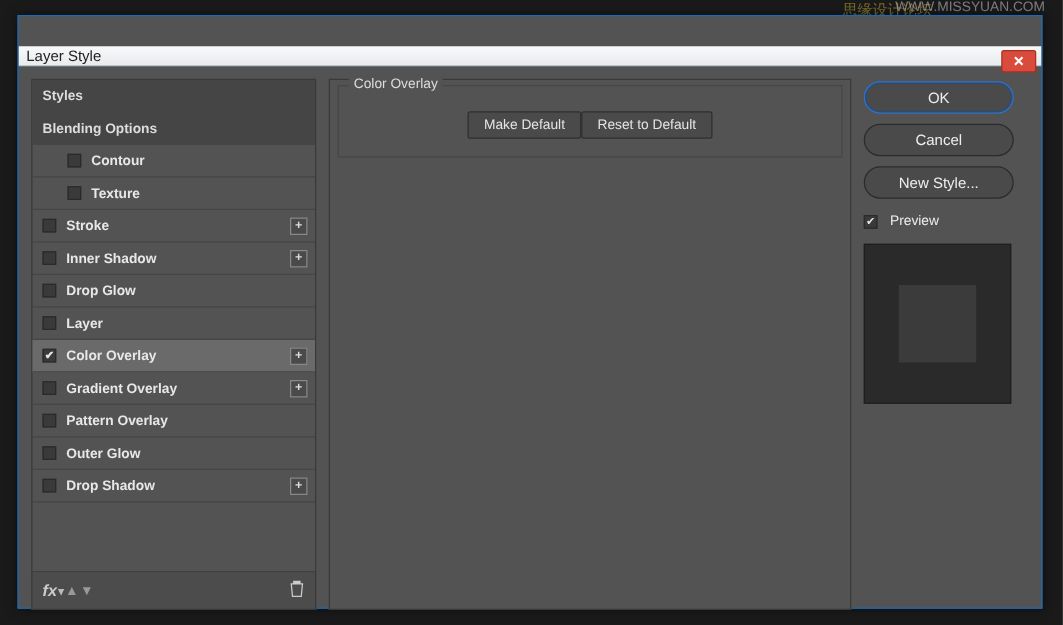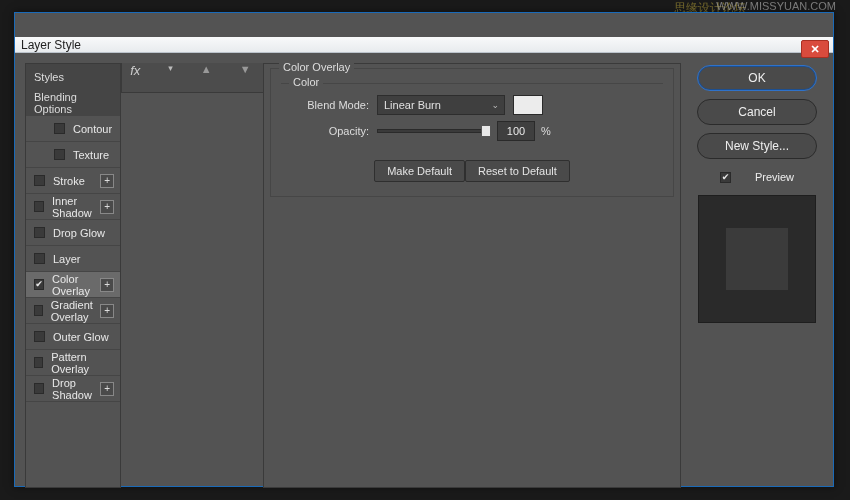--- a/index.html
+++ b/index.html
@@ -3,52 +3,52 @@
 <meta charset="utf-8">
 <style>
 * { box-sizing: border-box; margin: 0; padding: 0; font-family: "Segoe UI", Tahoma, sans-serif; }
 body { background: #1a1a1a; width: 850px; height: 500px; overflow: hidden; }
 .outer { padding: 12px 14px; }
 .dialog { width: 820px; height: 475px; background: #535353; border: 1px solid #1a6ab8; box-shadow: 0 0 8px rgba(0,0,0,0.5); position: relative; }
 .titlebar { height: 16px; background: linear-gradient(#f8f9fa,#e8ebee); border-bottom: 1px solid #bcc4cc; display: flex; align-items: center; padding: 0 6px; position: relative; margin-top: 24px; }
 .titlebar-text { font-size: 12px; color: #222; }
 .close-btn { position: absolute; right: 4px; top: 3px; width: 28px; height: 18px; background: #d94b3d; border: 1px solid #a82f22; border-radius: 2px; display: flex; align-items: center; justify-content: center; color: #fff; font-size: 11px; font-weight: bold; cursor: pointer; }
 .body { display: flex; padding: 10px; gap: 10px; height: calc(100% - 28px); }
-.left { width: 228px; display: flex; flex-direction: row; }
+.left { width: 228px; display: flex; flex-direction: column; font-weight: bold; }
 .effects-list { border: 1px solid #3a3a3a; background: #535353; flex: 1; display: flex; flex-direction: column; }
 .row { height: 26px; display: flex; align-items: center; padding: 0 8px; font-size: 11px; color: #e8e8e8; border-bottom: 1px solid #454545; cursor: pointer; position: relative; }
 .row.header { background: #454545; color: #ddd; }
 .row.sub { padding-left: 28px; }
 .row.selected { background: #6a6a6a; }
 .cb { width: 11px; height: 11px; border: 1px solid #2a2a2a; background: #3a3a3a; margin-right: 8px; display: inline-flex; align-items: center; justify-content: center; }
 .cb.checked::after { content: "✔"; color: #e8e8e8; font-size: 9px; line-height: 1; }
 .plus { position: absolute; right: 6px; width: 14px; height: 14px; border: 1px solid #888; display: flex; align-items: center; justify-content: center; font-size: 10px; color: #ddd; background: #4a4a4a; }
-.left-footer { height: 30px; border: 1px solid #3a3a3a; border-top: none; background: #4c4c4c; display: flex; align-items: flex-start; padding: 0 8px; gap: 28px; color: #ccc; font-size: 12px; }
+.left-footer { height: 30px; border: 1px solid #3a3a3a; border-top: none; background: #4c4c4c; display: flex; align-items: center; padding: 0 8px; gap: 1px; color: #ccc; font-size: 12px; }
 .fx { font-style: italic; font-size: 13px; }
 .arrow { font-size: 11px; color: #999; cursor: pointer; }
 .trash { margin-left: auto; cursor: pointer; }
 .center { flex: 1; border: 1px solid #3a3a3a; background: #535353; position: relative; }
 .group { border: 1px solid #464646; margin: 4px 6px; padding: 8px 10px 14px; position: relative; }
 .group-title { position: absolute; top: -8px; left: 8px; background: #535353; padding: 0 4px; font-size: 11px; color: #ddd; }
 .nested { margin: 6px 0 0 0; }
 .frow { display: flex; align-items: center; height: 26px; font-size: 11px; color: #ddd; }
 .flabel { width: 86px; text-align: right; padding-right: 8px; }
 .select { width: 128px; height: 20px; background: #3f3f3f; border: 1px solid #2d2d2d; color: #e0e0e0; display: flex; align-items: center; padding: 0 6px; font-size: 11px; position: relative; cursor: pointer; }
 .select .chev { position: absolute; right: 5px; font-size: 9px; color: #bbb; }
 .swatch { width: 30px; height: 20px; background: #ececec; border: 1px solid #2a2a2a; margin-left: 8px; cursor: pointer; }
 .slider-track { width: 114px; height: 4px; background: #3a3a3a; border: 1px solid #2a2a2a; position: relative; margin-right: 6px; }
 .slider-thumb { position: absolute; top: -5px; width: 10px; height: 12px; background: #e8e8e8; border: 1px solid #555; }
 .num-input { width: 38px; height: 20px; background: #3f3f3f; border: 1px solid #2a2a2a; color: #e8e8e8; font-size: 11px; text-align: center; }
 .pc { margin-left: 6px; }
 .btnrow { display: flex; justify-content: center; margin-top: 12px; }
 .btn-sm { height: 22px; padding: 0 12px; background: #4a4a4a; border: 1px solid #2f2f2f; color: #e4e4e4; font-size: 11px; cursor: pointer; border-radius: 2px; }
-.right { width: 132px; display: flex; flex-direction: column; gap: 8px; align-items: center; padding-top: 2px; }
+.right { width: 132px; display: flex; flex-direction: column; gap: 8px; padding-top: 2px; }
 .btn-main { width: 120px; height: 26px; border-radius: 13px; background: #4a4a4a; border: 1px solid #2b2b2b; color: #eee; font-size: 12px; cursor: pointer; }
 .btn-main.primary { border: 1px solid #2f72c9; box-shadow: 0 0 0 1px #1c4e8f inset; }
-.preview-row { display: flex; align-items: center; gap: 16px; color: #eee; font-size: 11px; margin-top: 4px; }
+.preview-row { display: flex; align-items: center; gap: 2px; color: #eee; font-size: 11px; margin-top: 4px; }
 .thumb { width: 118px; height: 128px; background: #2a2a2a; border: 1px solid #1e1e1e; margin-top: 4px; display: flex; align-items: center; justify-content: center; }
 .thumb-inner { width: 62px; height: 62px; background: #3b3b3b; }
 .watermark { position: absolute; top: 0; right: 14px; color: #cfcfcf; font-size: 11px; opacity: .55; pointer-events:none; }
 .watermark2 { position: absolute; top: 0; right: 104px; color: #fde047; font-size: 12px; opacity: .4; pointer-events:none; }
 </style>
 </head>
 <body>
 
 <div class="watermark2">思缘设计论坛</div>
 <div class="watermark">WWW.MISSYUAN.COM</div>
@@ -101,25 +101,25 @@
               <span>Color Overlay</span>
               <span class="plus">+</span>
             </div>
         <div class="row">
               <span class="cb"></span>
               <span>Gradient Overlay</span>
               <span class="plus">+</span>
             </div>
         <div class="row">
               <span class="cb"></span>
-              <span>Outer Glow</span>
+              <span>Pattern Overlay</span>
             </div>
         <div class="row">
               <span class="cb"></span>
-              <span>Pattern Overlay</span>
+              <span>Outer Glow</span>
             </div>
         <div class="row">
               <span class="cb"></span>
               <span>Drop Shadow</span>
               <span class="plus">+</span>
             </div>
 
         <div style="flex:1"></div>
       </div>
       <div class="left-footer">
@@ -131,41 +131,20 @@
           <svg width="13" height="14" viewBox="0 0 13 14">
                 <path d="M2 3h9l-1 10H3L2 3zm2-2h5v1H4V1z" fill="none" stroke="#ccc" stroke-width="1"></path>
               </svg>
         </span>
       </div>
     </div>
 
     <div class="center">
       <div class="group">
         <span class="group-title">Color Overlay</span>
-        <div class="group nested" style="border-bottom:none;border-left:none;border-right:none;padding-bottom:4px">
-          <span class="group-title">Color</span>
-
-          <div class="frow">
-            <span class="flabel">Blend Mode:</span>
-            <div class="select">
-              <span>Linear Burn</span>
-              <span class="chev">⌄</span>
-            </div>
-            <div class="swatch" style="background: rgb(236, 236, 236);"></div>
-          </div>
-
-          <div class="frow">
-            <span class="flabel">Opacity:</span>
-            <div class="slider-track">
-              <div class="slider-thumb" style="left:103px"></div>
-            </div>
-            <input class="num-input" value="100" style="">
-            <span class="pc">%</span>
-          </div>
-        </div>
 
         <div class="btnrow">
           <button class="btn-sm">Make Default</button>
           <button class="btn-sm">Reset to Default</button>
         </div>
       </div>
     </div>
 
     <div class="right">
       <button class="btn-main primary">OK</button>

